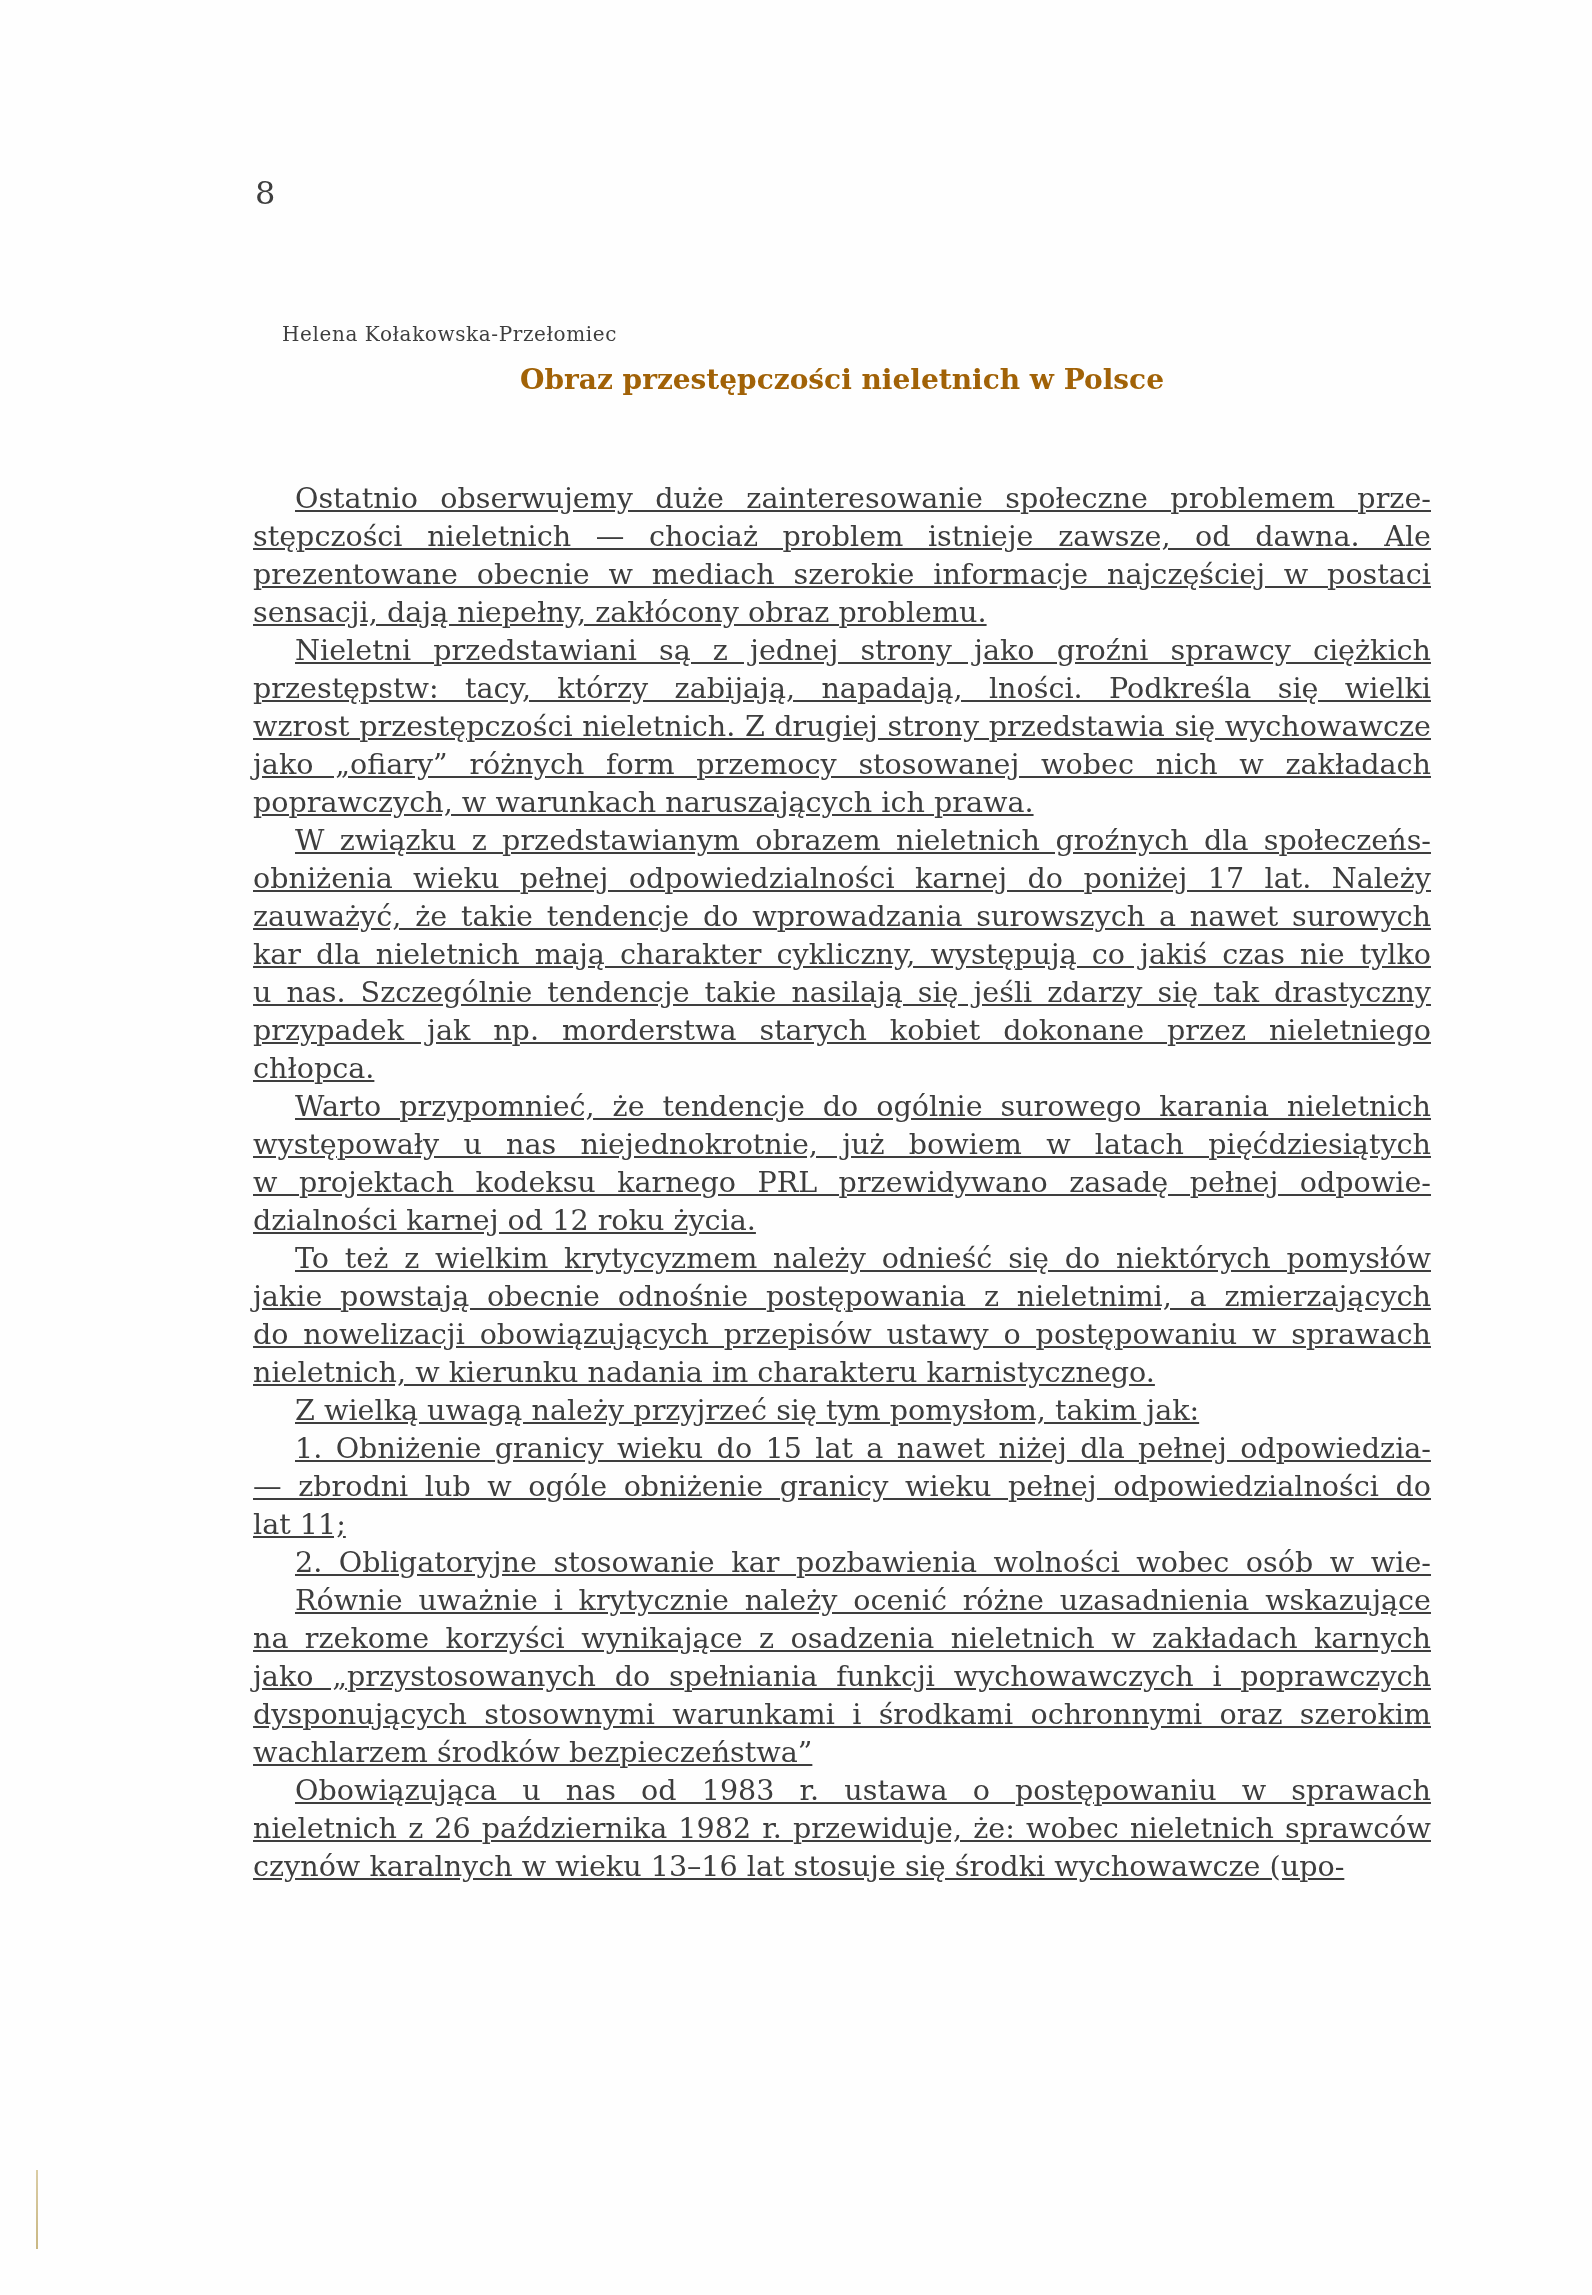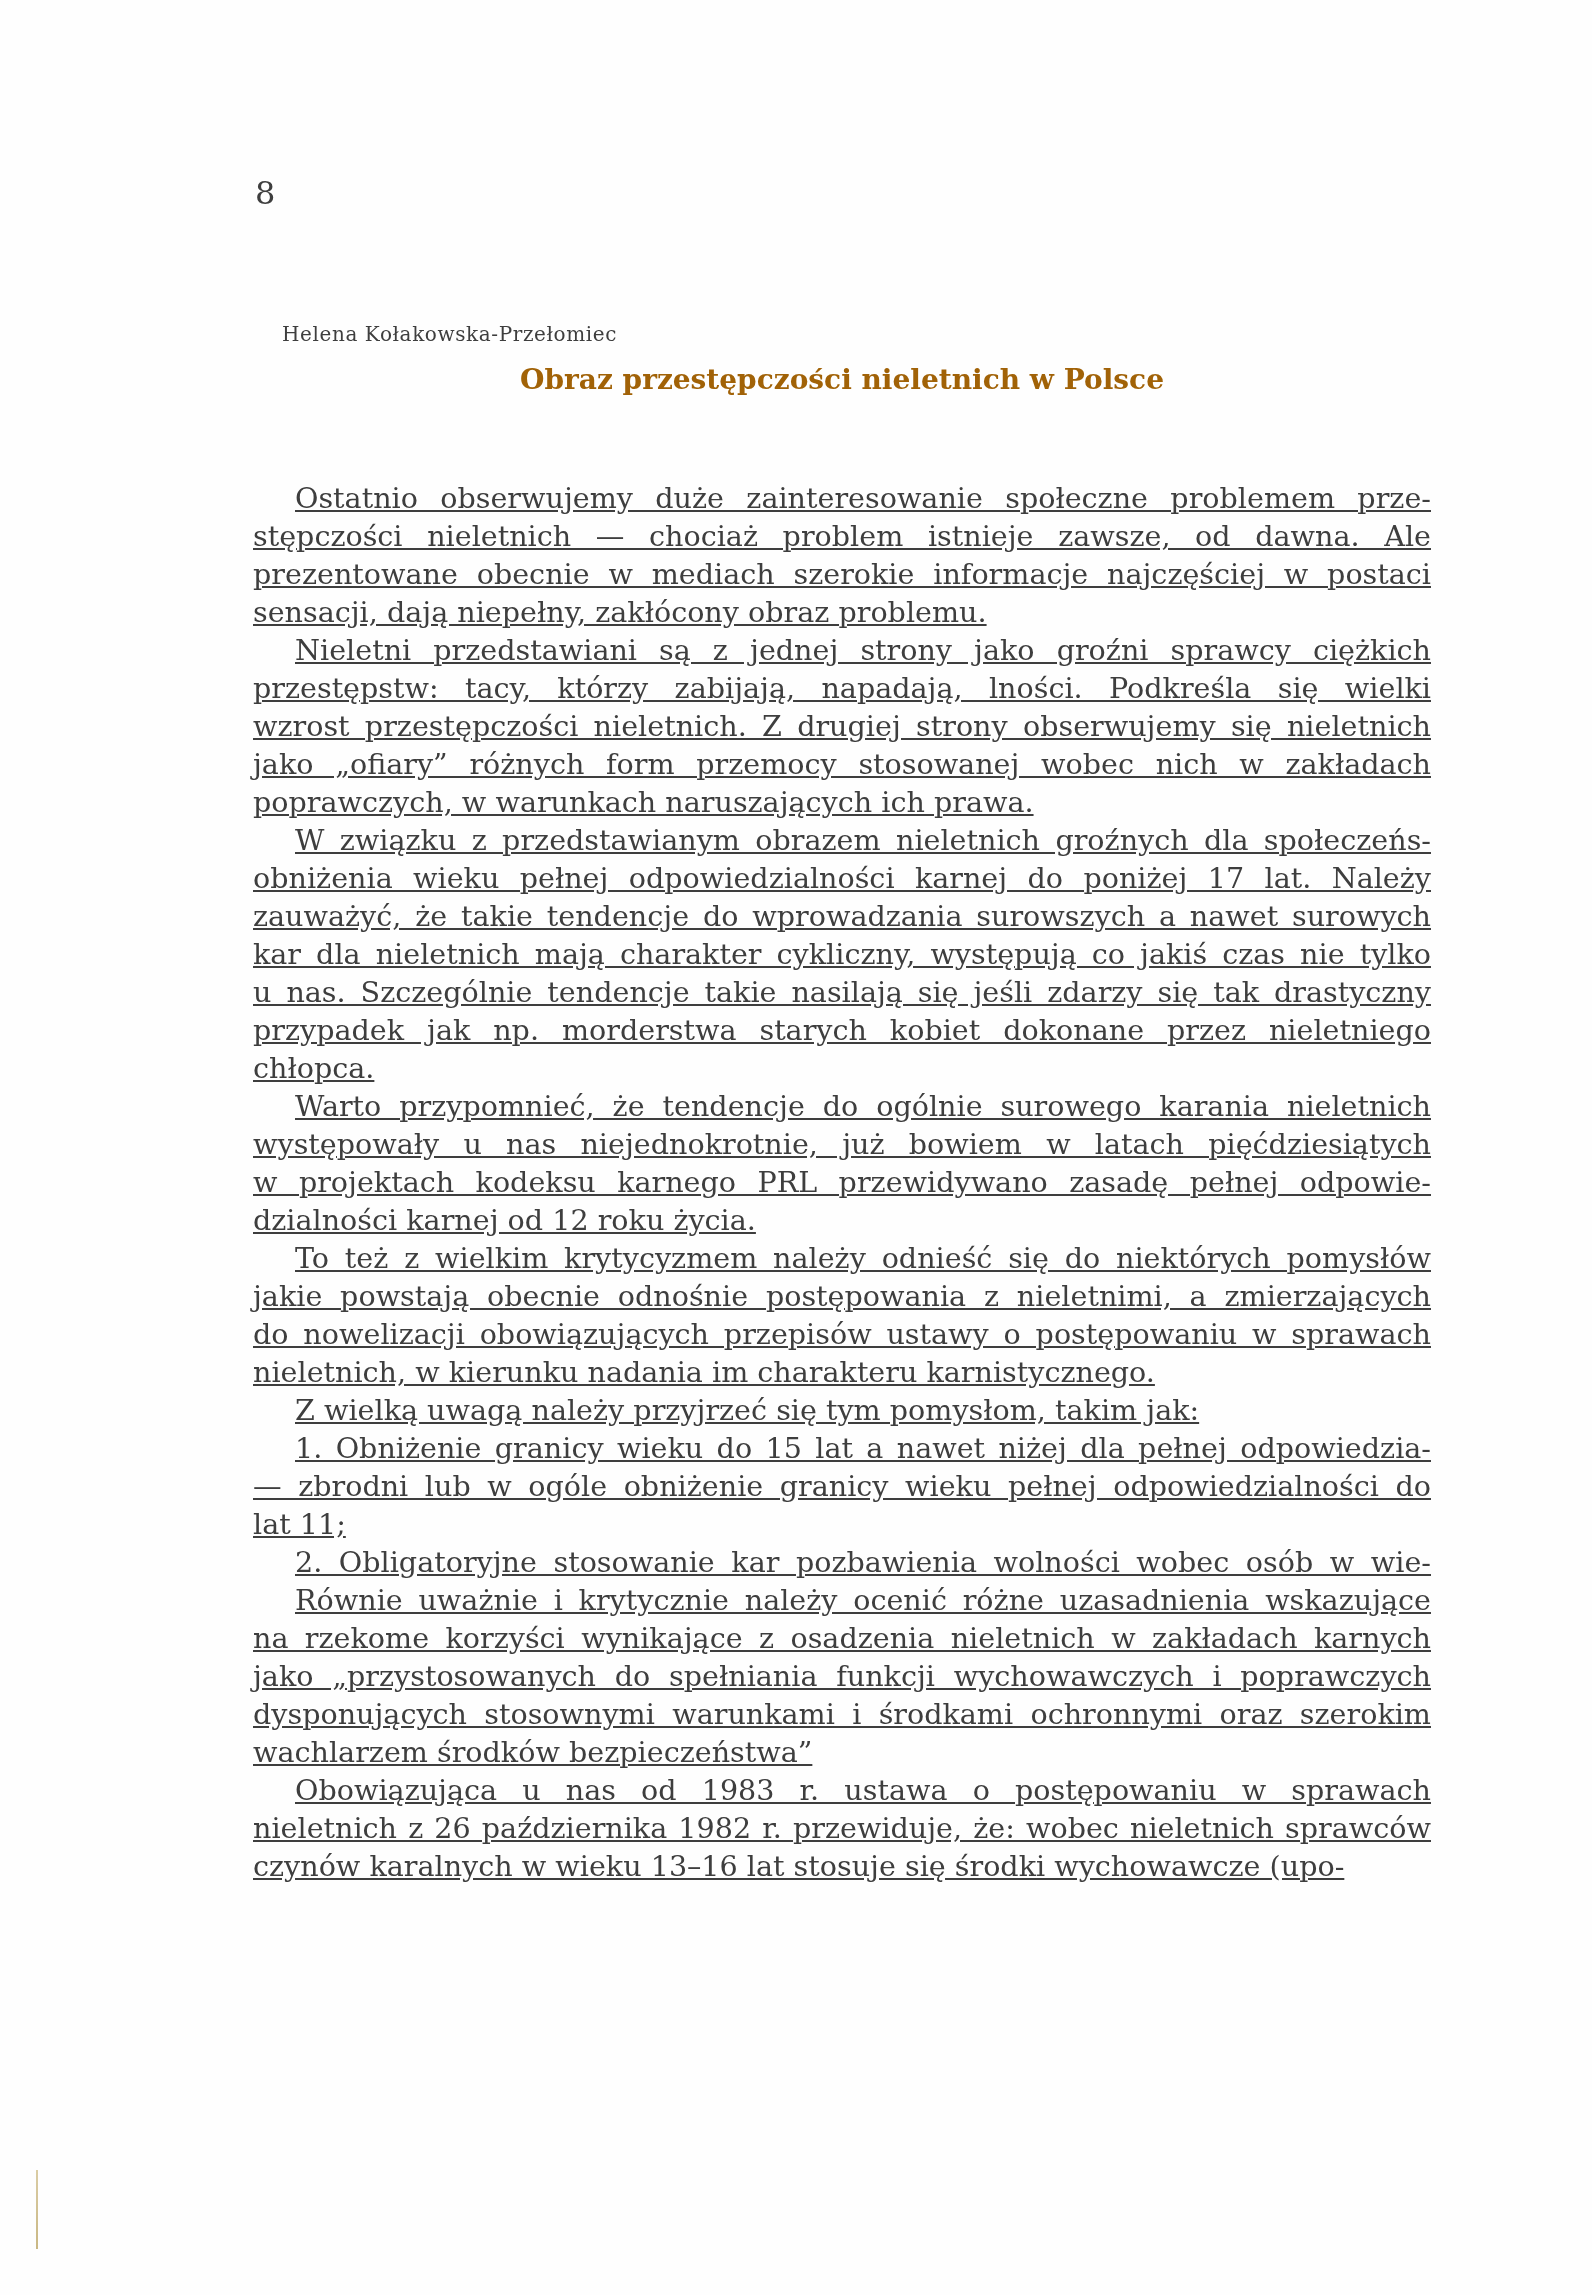--- a/index.html
+++ b/index.html
@@ -76,21 +76,21 @@
 
   <div class="title">Obraz przestępczości nieletnich w Polsce</div>
 
   <div class="body-text">
       <div class="line jfull indent">Ostatnio obserwujemy duże zainteresowanie społeczne problemem prze-</div>
       <div class="line jfull">stępczości nieletnich — chociaż problem istnieje zawsze, od dawna. Ale</div>
       <div class="line jfull">prezentowane obecnie w mediach szerokie informacje najczęściej w postaci</div>
       <div class="line">sensacji, dają niepełny, zakłócony obraz problemu.</div>
       <div class="line jfull indent">Nieletni przedstawiani są z jednej strony jako groźni sprawcy ciężkich</div>
       <div class="line jfull">przestępstw: tacy, którzy zabijają, napadają, lności. Podkreśla się wielki</div>
-      <div class="line jfull">wzrost przestępczości nieletnich. Z drugiej strony obserwujemy się nieletnich</div>
+      <div class="line jfull">wzrost przestępczości nieletnich. Z drugiej strony przedstawia się wychowawcze</div>
       <div class="line jfull">jako „ofiary” różnych form przemocy stosowanej wobec nich w zakładach</div>
       <div class="line">poprawczych, w warunkach naruszających ich prawa.</div>
       <div class="line jfull indent">W związku z przedstawianym obrazem nieletnich groźnych dla społeczeńs-</div>
       <div class="line jfull">obniżenia wieku pełnej odpowiedzialności karnej do poniżej 17 lat. Należy</div>
       <div class="line jfull">zauważyć, że takie tendencje do wprowadzania surowszych a nawet surowych</div>
       <div class="line jfull">kar dla nieletnich mają charakter cykliczny, występują co jakiś czas nie tylko</div>
       <div class="line jfull">u nas. Szczególnie tendencje takie nasilają się jeśli zdarzy się tak drastyczny</div>
       <div class="line jfull">przypadek jak np. morderstwa starych kobiet dokonane przez nieletniego</div>
       <div class="line">chłopca.</div>
       <div class="line jfull indent">Warto przypomnieć, że tendencje do ogólnie surowego karania nieletnich</div>

